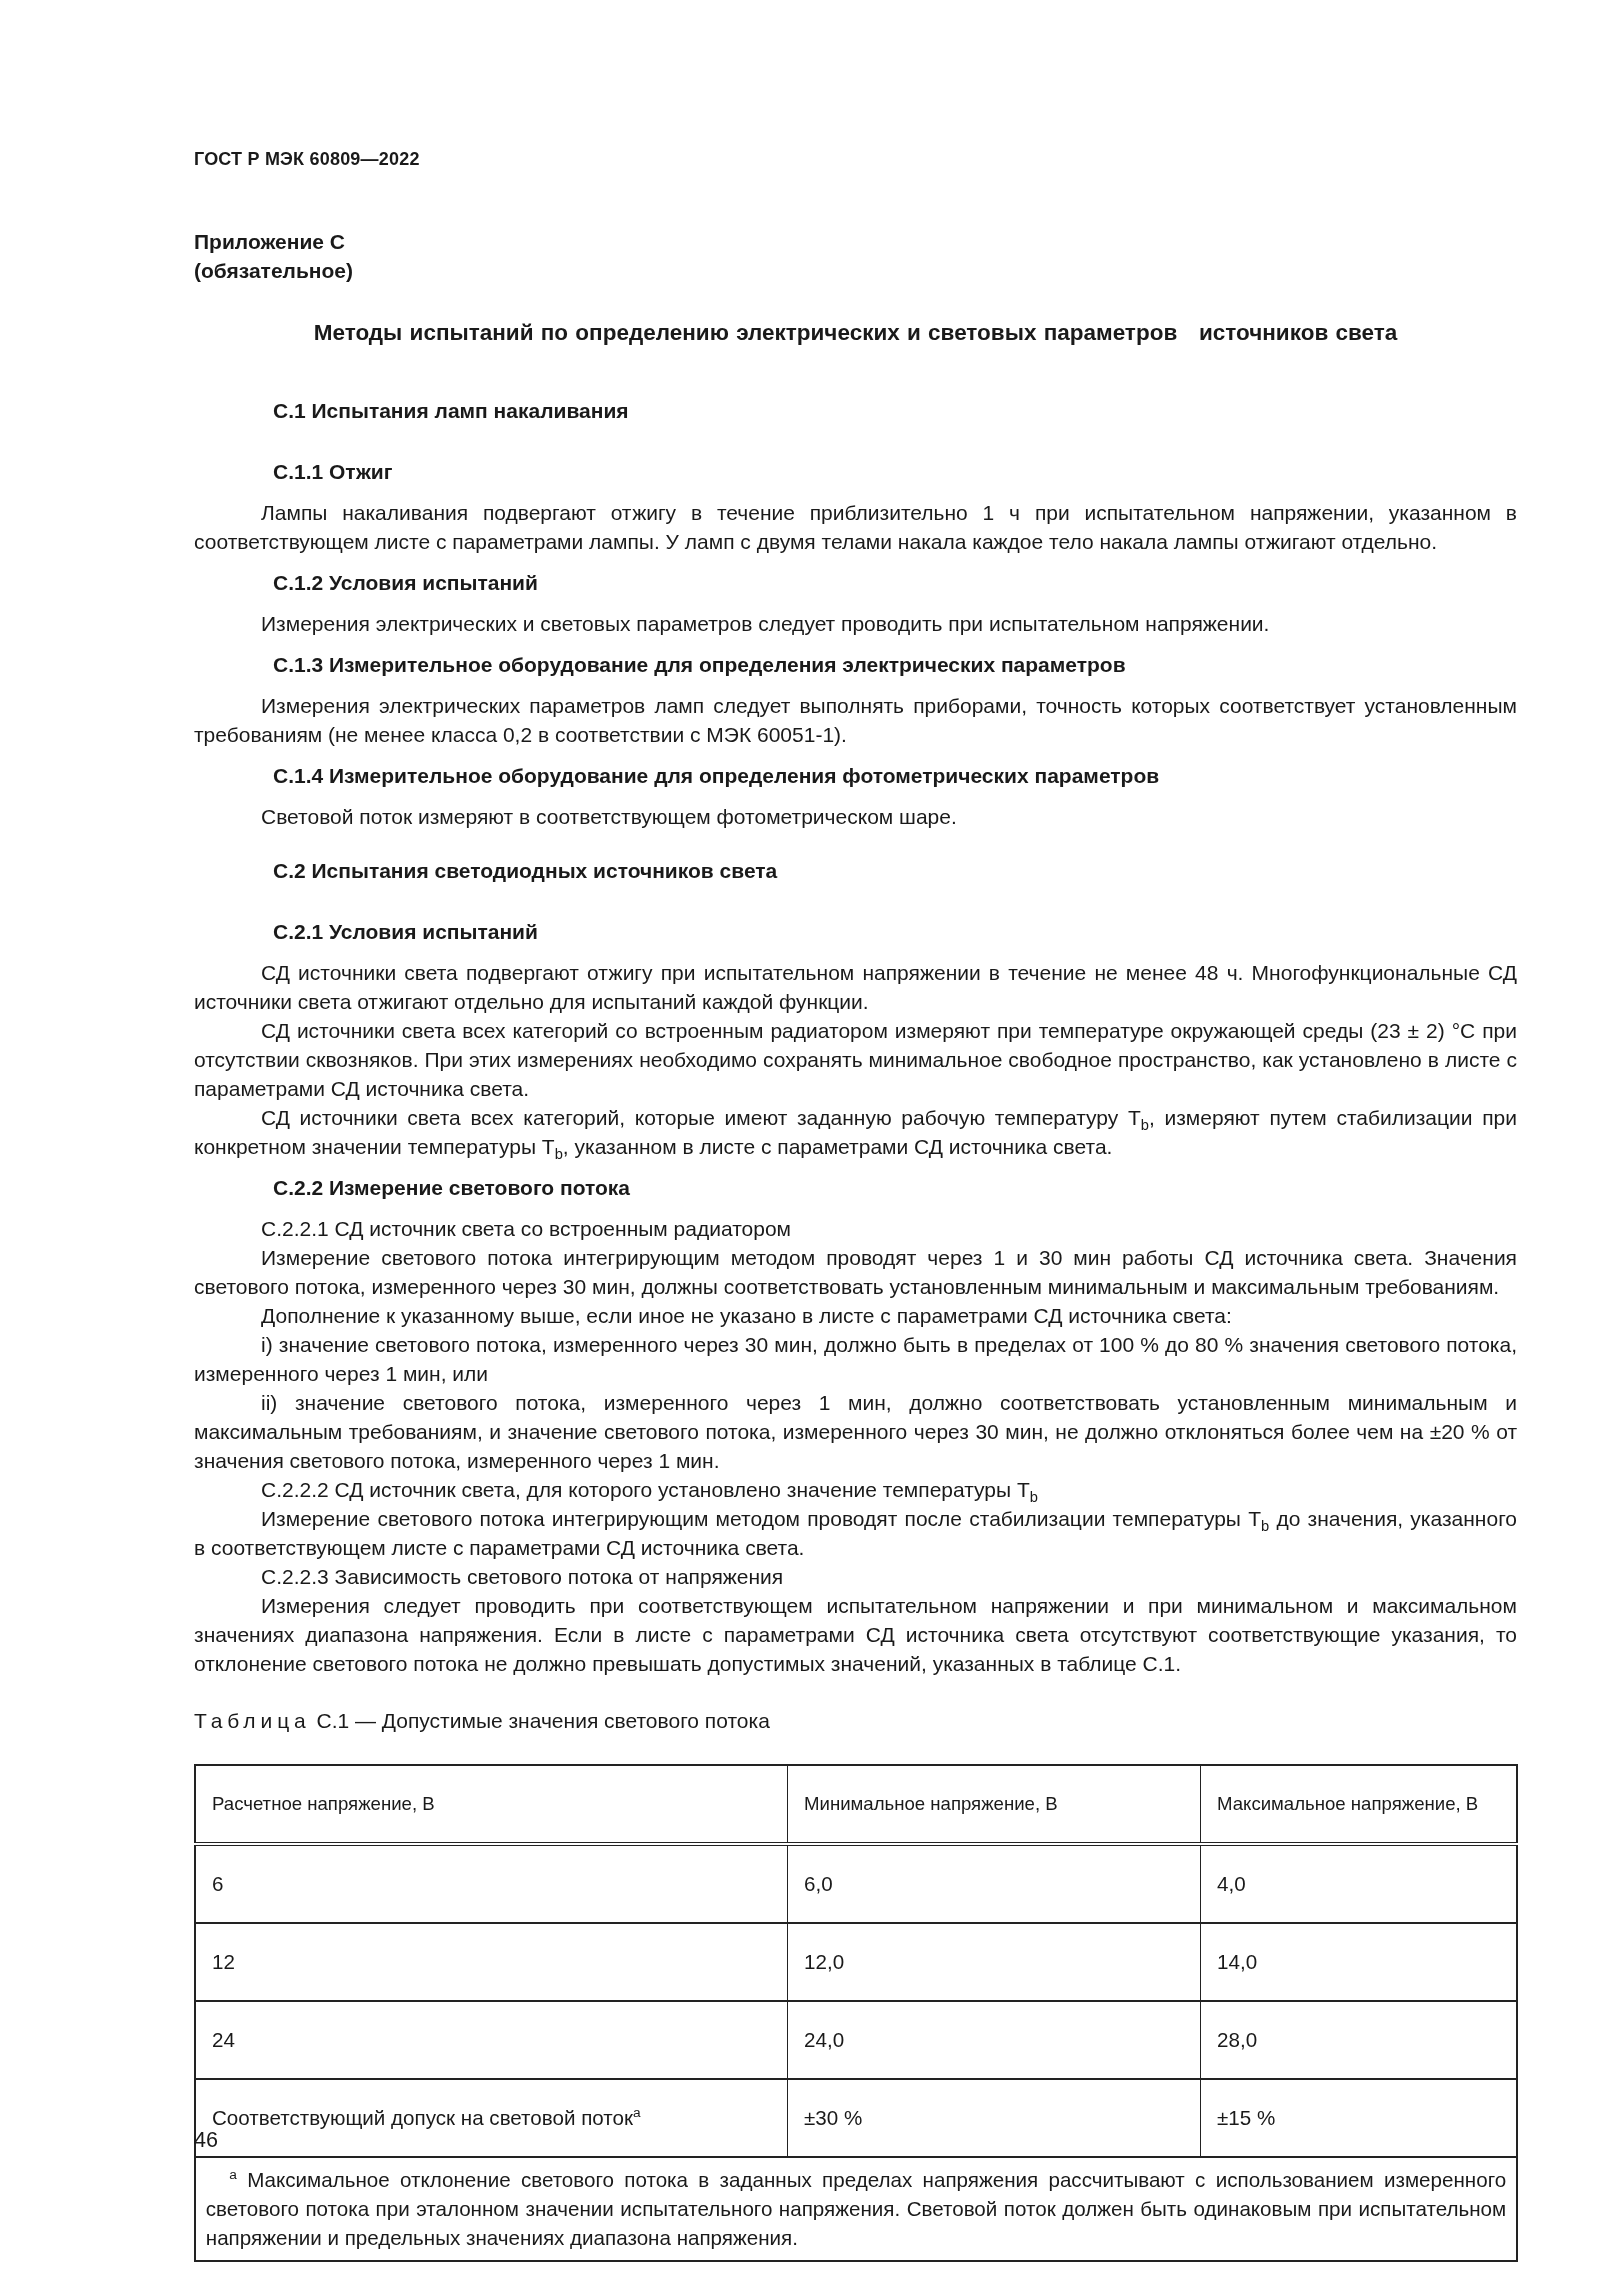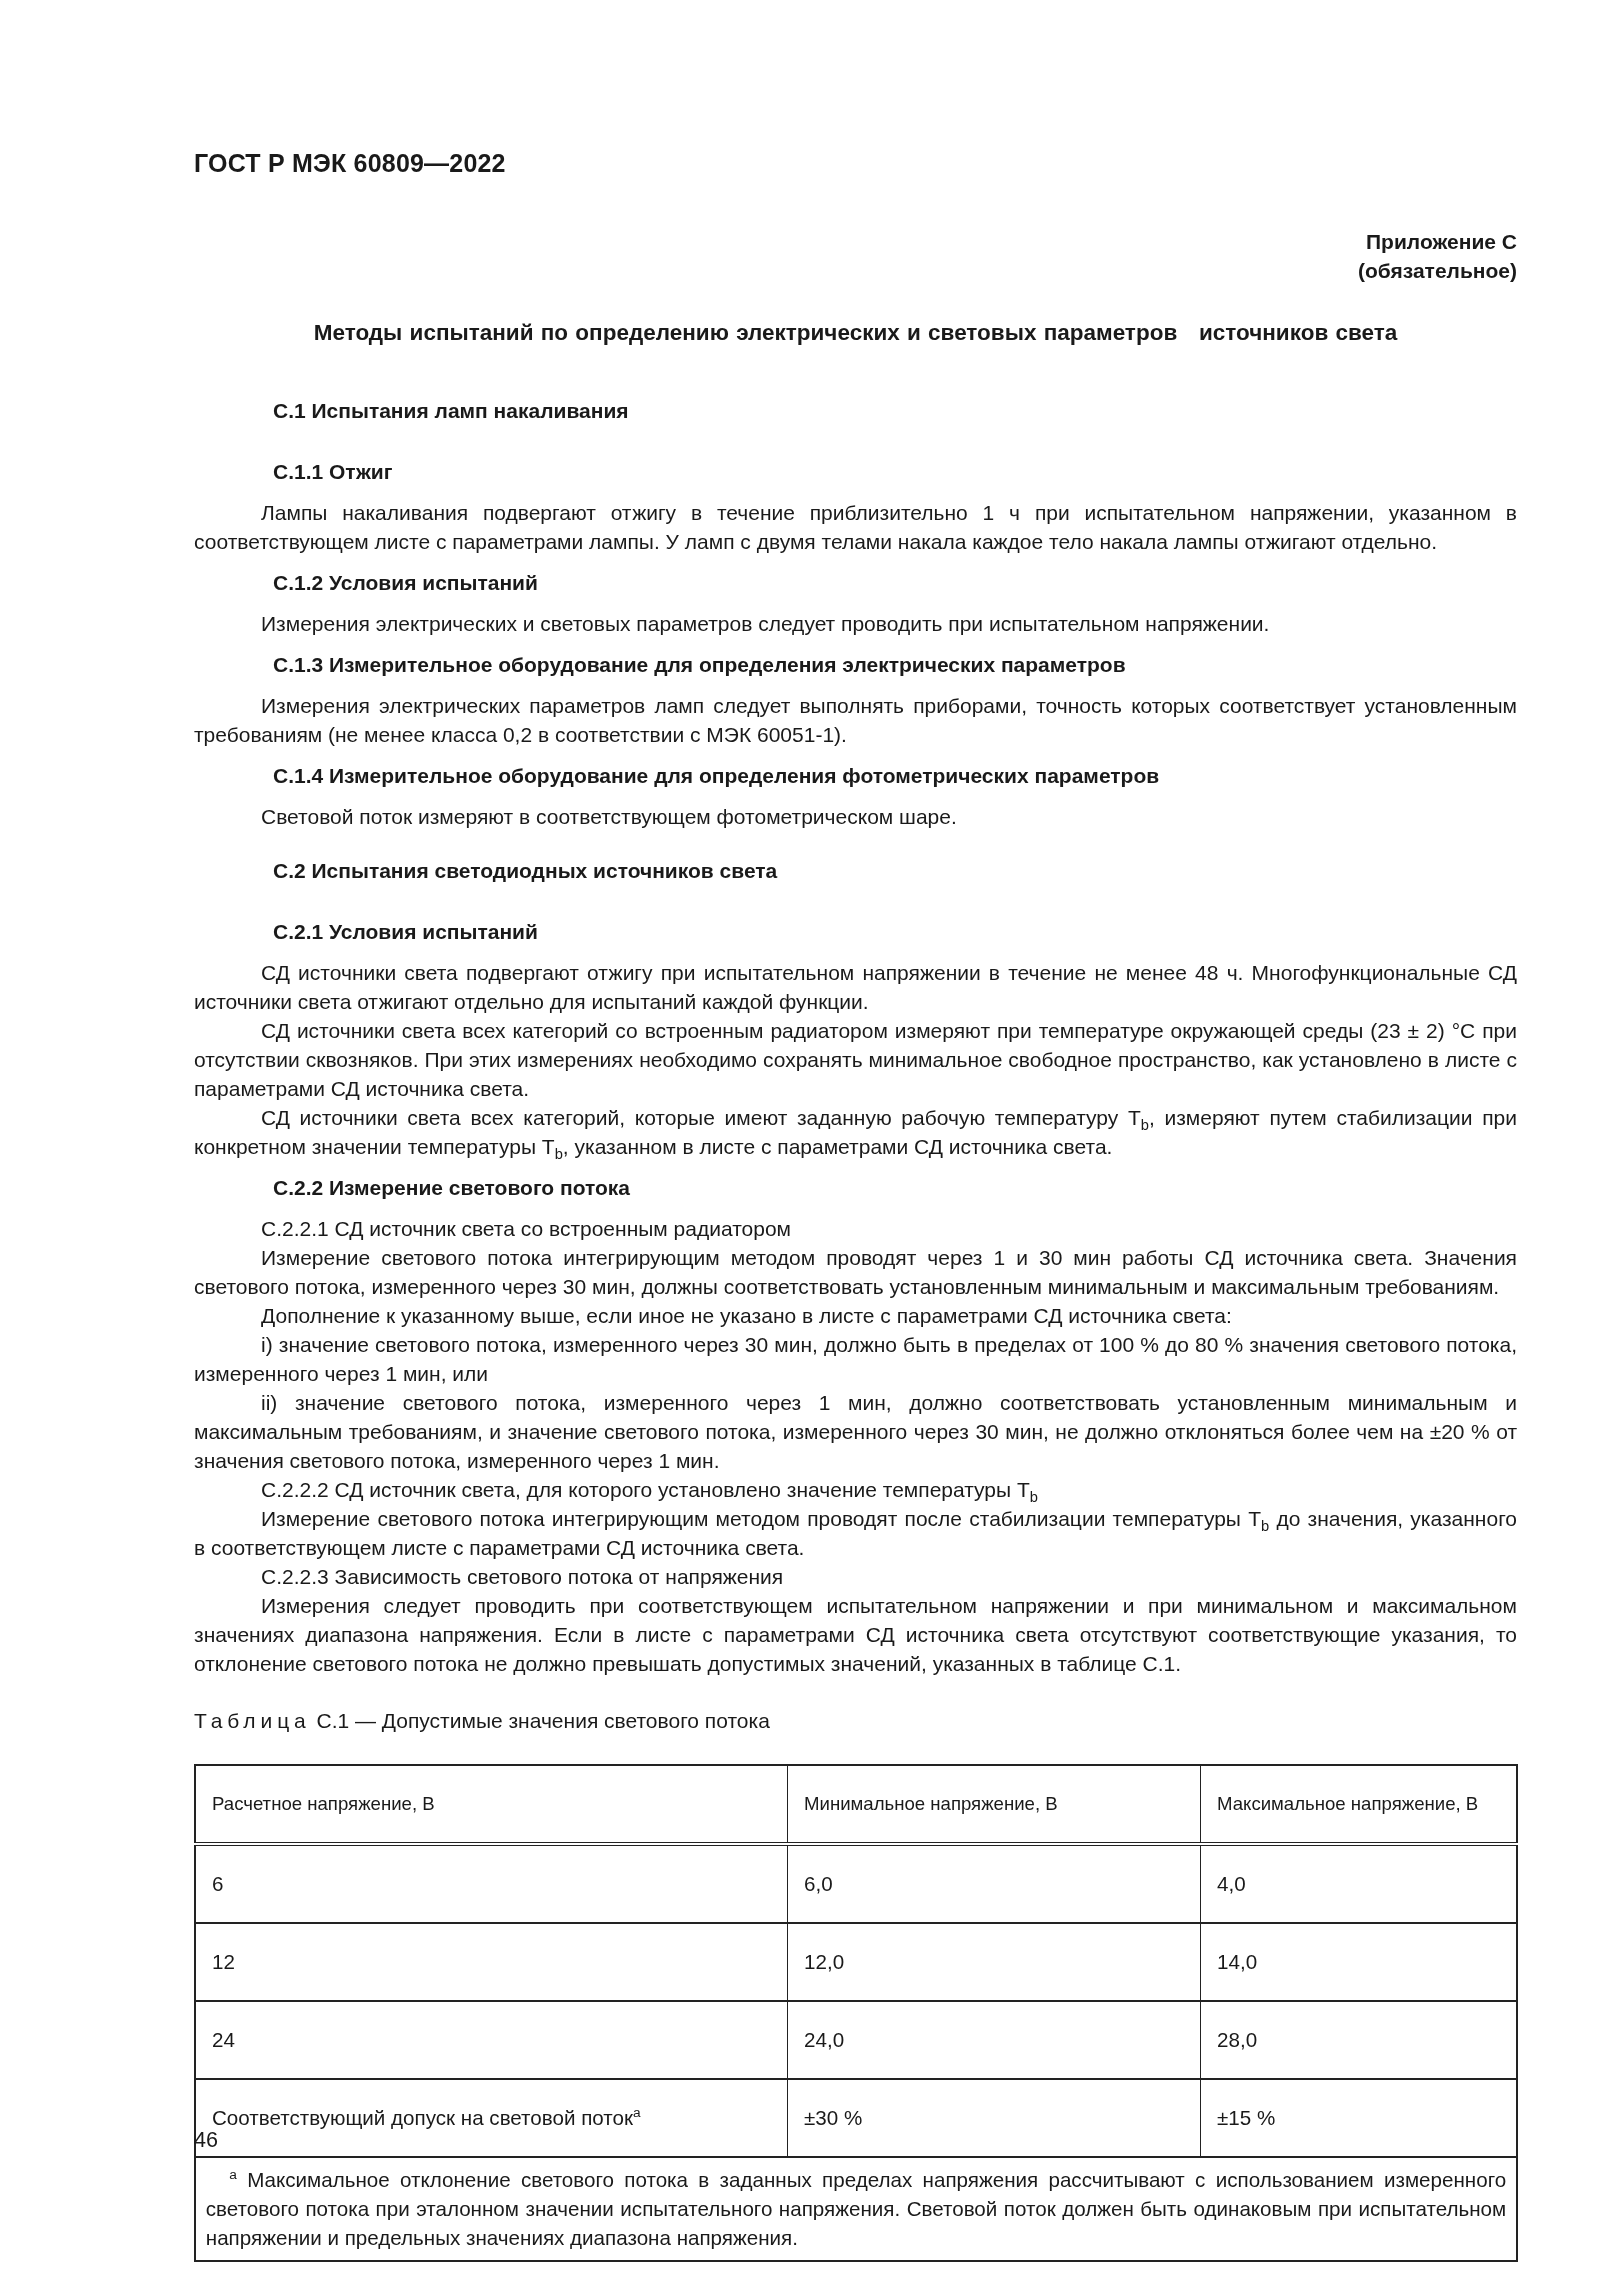--- a/index.html
+++ b/index.html
@@ -1,22 +1,22 @@
 <!DOCTYPE html>
 <html><head>
 <meta charset="utf-8">
 <style>
   html, body { margin: 0; padding: 0; background: #ffffff; }
   body {
     width: 1621px; height: 2293px; position: relative; overflow: hidden;
     font-family: "Liberation Sans", sans-serif; color: #1a1a1a;
   }
   .page { position: absolute; left: 194px; top: 0; width: 1323px; }
-  .doc-code { position: absolute; top: 149px; left: 0; font-weight: bold; font-size: 25px; letter-spacing: 0.2px; }
-  .annex { position: absolute; top: 227px; left: 0; width: 100%; text-align: right; font-weight: bold; font-size: 21px; line-height: 29px; }
+  .doc-code { position: absolute; top: 149px; left: 0; font-weight: bold; font-size: 18px; letter-spacing: 0.2px; }
+  .annex { position: absolute; top: 227px; left: 0; width: 100%; text-align: left; font-weight: bold; font-size: 21px; line-height: 29px; }
   .annex-title { position: absolute; top: 320px; left: 0; width: 100%; text-align: center; font-weight: bold; font-size: 22.5px; word-spacing: 1px; }
   .body { position: absolute; top: 396px; left: 0; width: 100%; font-size: 21px; line-height: 29px; }
   .h { font-weight: bold; text-indent: 67px; margin: 12px; }
   .h.first { margin-top: 0; }
   .p { text-indent: 67px; margin: 0; text-align: justify; }
   .gap-sm { height: 7.8px; }
   sub { font-size: 14.7px; vertical-align: -4.9px; line-height: 0; }
   sup { font-size: 13.7px; vertical-align: 7.8px; line-height: 0; }
   .tcap { margin-top: 27.4px; margin-bottom: 29px; font-size: 21px; }
   .tcap .spaced { letter-spacing: 4.9px; }

